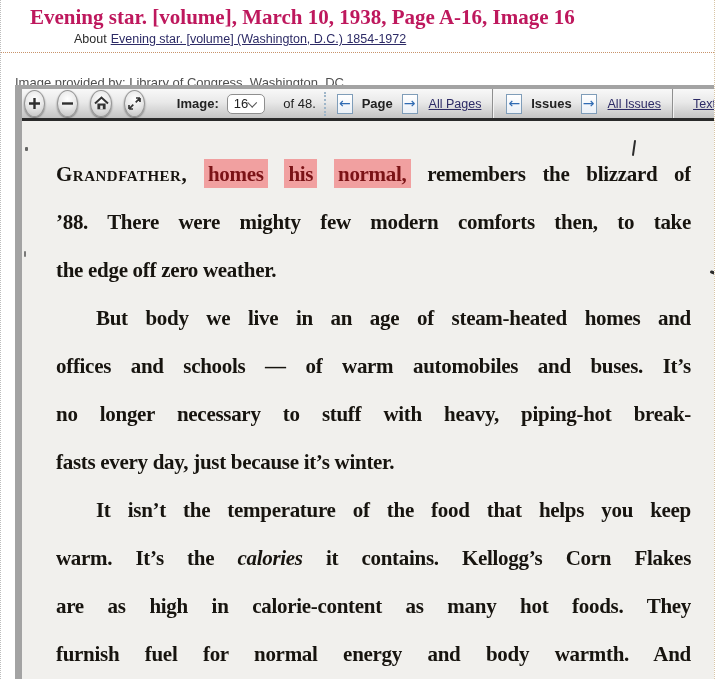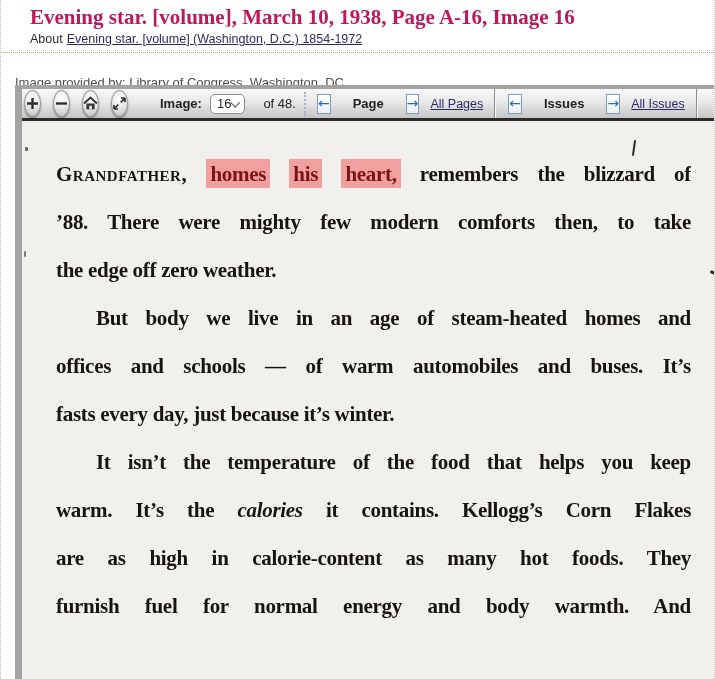--- a/index.html
+++ b/index.html
@@ -8,21 +8,21 @@
     font-family:"Liberation Sans", sans-serif;
     border-left:1px dotted #bdbdbd; border-right:1px dotted #d8c5a5;
     box-sizing:border-box; position:relative;
   }
   
   .header { padding:5px 0 0 29px; }
   .page-title {
     font-family:"Liberation Serif", serif; font-weight:bold;
     font-size:21px; line-height:24px; color:#be185d; margin:0;
   }
-  .about-row { font-size:12.5px; color:#2b2b2b; margin-top:3px; }
+  .about-row { font-size:12.5px; color:#2b2b2b; margin-top:3px;margin-left:44px; }
   .about-link { color:#2d2b66; text-decoration:underline; cursor:pointer; margin-left:4px; }
   .dotted-rule { border-bottom:1px dotted #c8936a; margin-top:6px; }
   .provider { margin:22px 0 0 14px; font-size:13px; color:#4f4f4f; }
 
   
   .viewer {
     position:absolute; left:14px; top:85px; width:701px; bottom:0;
     background:#a3a3a3; padding:4px 0 0 7px; box-sizing:border-box;
   }
   
@@ -53,21 +53,21 @@
     transform:rotate(45deg) translateY(-1px); display:inline-block;
   }
   .of-count { margin-left:18px; }
   .dotted-sep { height:24px; border-left:2px dotted #9fb6c9; margin:0 9px 0 8px; }
   .solid-sep { align-self:stretch; border-left:1px solid #8f8f8f; margin:0 11px; box-shadow:1px 0 0 #f3f3f3; }
   .arrow {
     width:20px; height:20px; border:1px solid #7f9db9; background:linear-gradient(#ffffff,#eaf0f7);
     color:#2f6bb3; font-size:14px; line-height:17px; text-align:center; padding:0;
     margin:0 2px; cursor:pointer; font-family:"DejaVu Sans", sans-serif;
   }
-  .grp-lbl { font-weight:bold; margin:0 20px; }
+  .grp-lbl { font-weight:bold; margin:0 7px; }
   .tb-link { color:#2d2b66; text-decoration:underline; font-size:12.5px; cursor:pointer; margin-left:9px; }
 
   
   .scan {
     position:relative; background:#f1f0ed; height:calc(100% - 32px);
     box-sizing:border-box; padding:29px 25px 0 34px; overflow:hidden;
     color:#17140f; cursor:grab;
   }
   .scan-text {
     font-family:"Liberation Serif", serif; font-weight:700;
@@ -155,25 +155,26 @@
     <button class="arrow"><span>→</span></button>
     <a class="tb-link">All Issues</a>
 
     <span class="solid-sep"></span>
 
     <a class="tb-link">Text</a>
   </div>
 
   <div class="scan">
     <div class="scan-text">
-        <div class="scan-line justify"><span class="smallcaps">Grandfather,</span> <span class="highlight">homes</span> <span class="highlight">his</span> <span class="highlight">heart,</span> remembers the blizzard of</div>
+        <div class="scan-line justify"><span class="smallcaps">Grandfather,</span> <span class="highlight">homes</span> <span class="highlight">his</span> <span class="highlight">normal,</span> remembers the blizzard of</div>
         <div class="scan-line justify">’88. There were mighty few modern comforts then, to take</div>
         <div class="scan-line">the edge off zero weather.</div>
         <div class="scan-line indent justify">But body we live in an age of steam-heated homes and</div>
         <div class="scan-line justify">offices and schools — of warm automobiles and buses. It’s</div>
+        <div class="scan-line justify">no longer necessary to stuff with heavy, piping-hot break-</div>
         <div class="scan-line">fasts every day, just because it’s winter.</div>
         <div class="scan-line indent justify">It isn’t the temperature of the food that helps you keep</div>
         <div class="scan-line justify">warm. It’s the <span class="italic">calories</span> it contains. Kellogg’s Corn Flakes</div>
         <div class="scan-line justify">are as high in calorie-content as many hot foods. They</div>
         <div class="scan-line justify">furnish fuel for normal energy and body warmth. And</div>
       </div>
     <span class="noise m1"></span>
     <span class="noise m2"></span>
     <span class="noise m3"></span>
     <span class="noise m4"></span>

